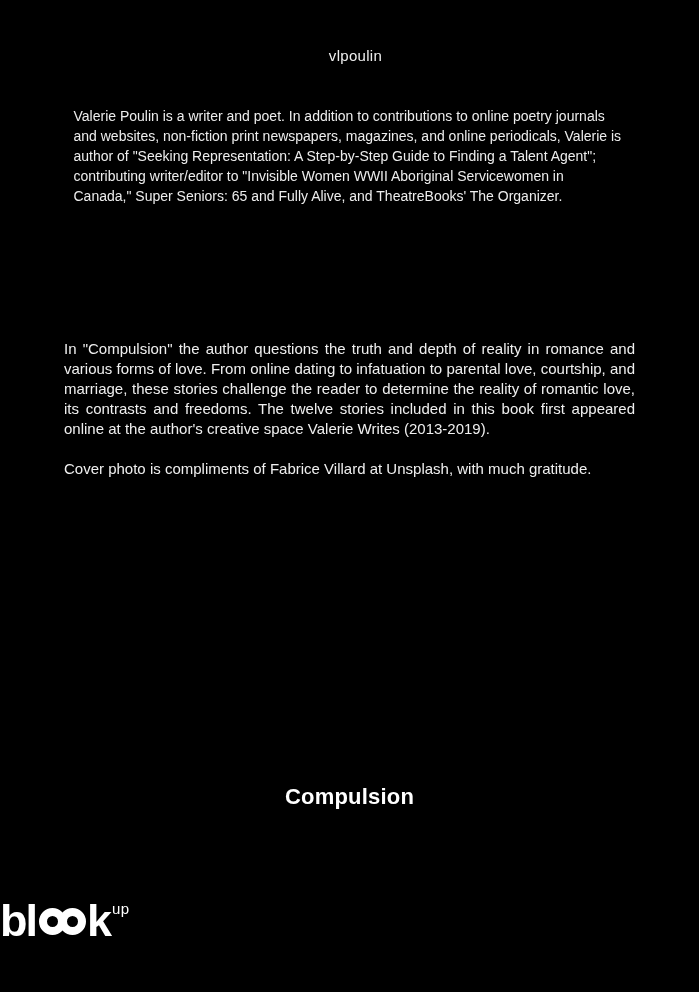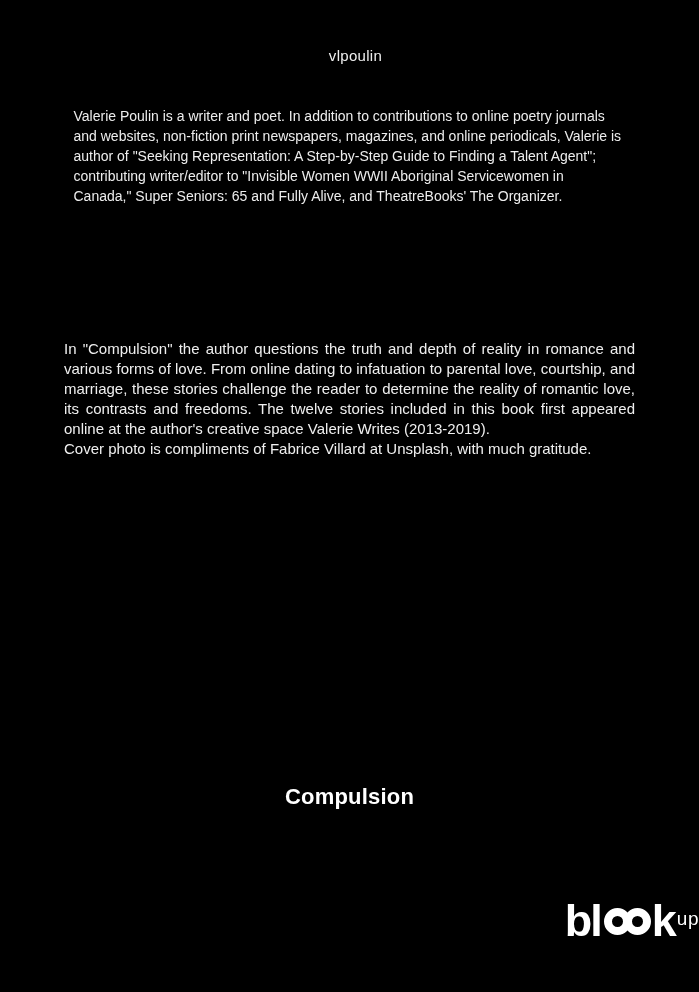--- a/index.html
+++ b/index.html
@@ -35,41 +35,40 @@
     position: absolute;
     top: 339px;
     left: 64px;
     width: 571px;
     color: #efefef;
     font-size: 15px;
     line-height: 20px;
     text-align: justify;
   }
   .description p { margin: 0; }
-  .description p + p { }
+  .description p + p { margin-top: 20px; }
   .title {
     position: absolute;
     top: 778px; left: 0; right: 0;
     margin: 6px;
     text-align: center;
     font-size: 22px;
     line-height: 26px;
     font-weight: bold;
     color: #ffffff;
     letter-spacing: 0.2px;
   }
   .logo {
     position: absolute;
     top: 896px; left: 0; right: 0;
     height: 44px;
     display: flex;
-    justify-content: flex-end;
+    justify-content: flex-start;
     align-items: flex-end;
     color: #ffffff;
-    padding-left: 20px;
   }
   .logo-text {
     font-size: 45px;
     font-weight: bold;
     line-height: 0.82;
     letter-spacing: -2px;
   }
   .logo-oo {
     display: inline-flex;
     align-items: flex-end;
@@ -78,25 +77,25 @@
   .circle {
     width: 27px; height: 27px;
     border: 8px solid #ffffff;
     border-radius: 50%;
     box-sizing: border-box;
     display: inline-block;
     background: transparent;
   }
   .c2 { margin-left: -7px; }
   .logo-sup {
-    font-size: 19px;
+    font-size: 15px;
     font-weight: 400;
     align-self: flex-start;
     margin-left: 2px;
-    margin-top: 12px;
+    margin-top: 4px;
     letter-spacing: 0.5px;
   }
 </style>
 </head>
 <body>
 
 <div class="page">
 
   <div class="username">vlpoulin</div>
 

